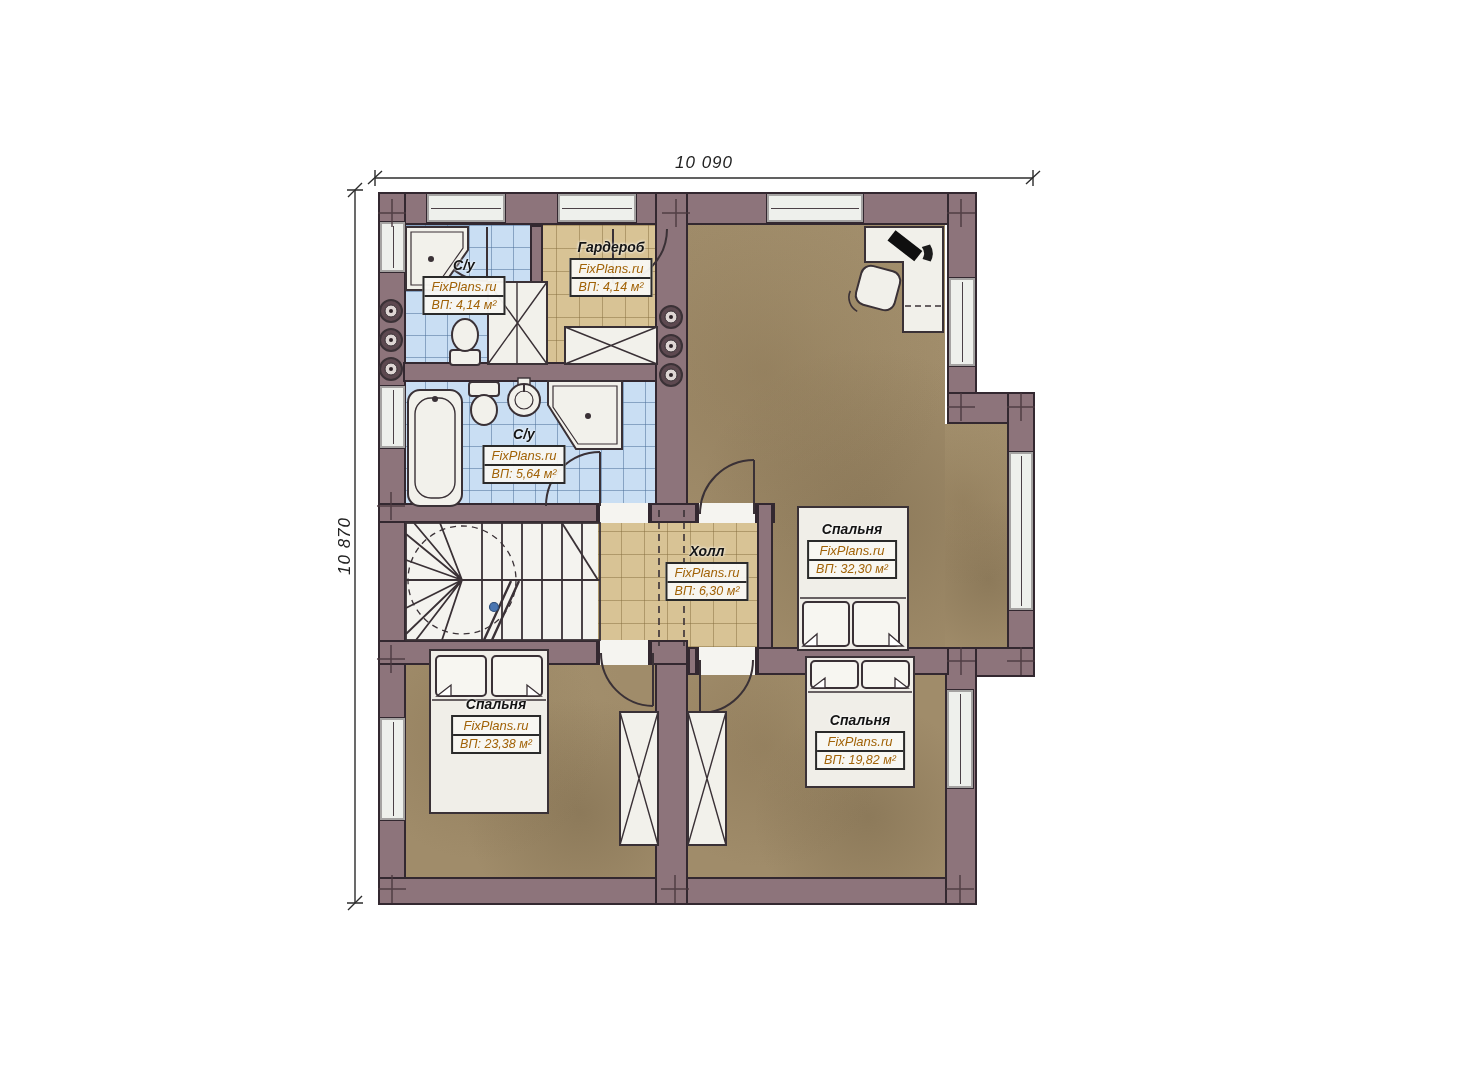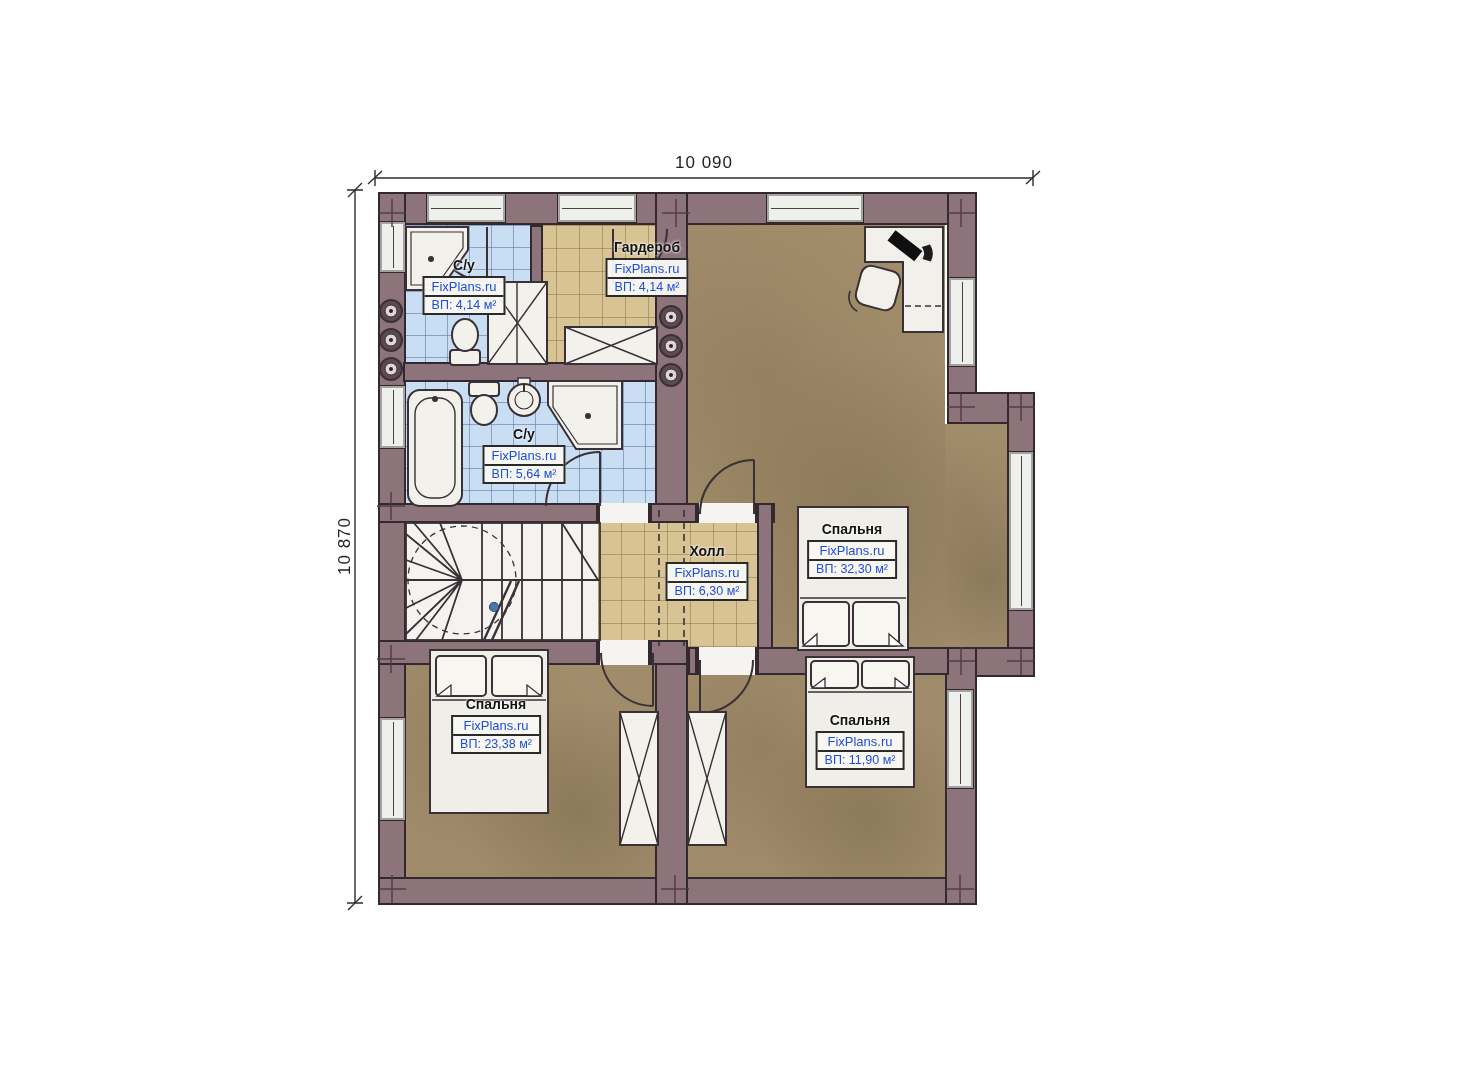--- a/index.html
+++ b/index.html
@@ -1,17 +1,17 @@
 <!DOCTYPE html>
 <html><head>
 <meta charset="utf-8">
 <style>
   html,body{margin:0;padding:0;background:#ffffff;}
   #stage{position:relative;width:1473px;height:1080px;background:#ffffff;overflow:hidden;
-         font-family:"Liberation Sans", sans-serif;color:#1a1a1a;}
+         font-family:"Liberation Sans", sans-serif;color:#1a1a1a;font-style:italic;}
   .abs{position:absolute;}
   
   .floor-wood{background-color:#a08c6a;
     background-image:radial-gradient(circle at 30% 35%, rgba(125,104,72,.35), transparent 55%),
                      radial-gradient(circle at 70% 70%, rgba(90,74,48,.28), transparent 50%),
                      radial-gradient(circle at 50% 20%, rgba(175,158,120,.25), transparent 45%);}
   .tile-blue{background-color:#c9def3;
     background-image:linear-gradient(rgba(80,115,155,.55) 1px, transparent 1px),
                      linear-gradient(90deg, rgba(80,115,155,.55) 1px, transparent 1px);
     background-size:22px 22px;}
@@ -25,21 +25,21 @@
   .sill{background:#f5f4f0;border-left:2px solid #332830;border-right:2px solid #332830;box-sizing:border-box;}
   .win{background:#eef0ec;border:2px solid #38303466;outline:1.5px solid #332830;box-sizing:border-box;}
   .win-h::before{content:"";position:absolute;left:2px;right:2px;top:50%;border-top:1.5px solid #4b4046;}
   .win-v::before{content:"";position:absolute;top:2px;bottom:2px;left:50%;border-left:1.5px solid #4b4046;}
   .win{position:absolute;}
   
   .room-label{position:absolute;transform:translateX(-50%);text-align:center;z-index:40;}
   .room-name{font-size:14px;font-weight:bold;color:#141414;white-space:nowrap;
              text-shadow:0 0 3px #ffffffcc,0 0 3px #ffffffcc;margin-bottom:3px;}
   .label-box{display:inline-block;background:rgba(248,247,243,.96);border:2px solid #2a2a2a;}
-  .label-row{padding:1px 7px;font-size:13px;white-space:nowrap;color:#1d4ed8;}
+  .label-row{padding:1px 7px;font-size:13px;white-space:nowrap;color:#a16207;}
   .label-row.area{border-top:2px solid #2a2a2a;font-size:12.5px;}
   
   .dim-text{position:absolute;font-size:17px;color:#222;letter-spacing:1px;z-index:41;}
   #lineart{position:absolute;left:0;top:0;z-index:30;pointer-events:none;}
   .layer-walls{z-index:20;}
   .layer-floor{z-index:10;}
 </style>
 </head>
 <body>
 
@@ -281,21 +281,21 @@
   <div class="dim-text" style="left:300px;top:536px;width:90px;text-align:center;transform:rotate(-90deg);">10 870</div>
 
   <div class="room-label" style="left:464px;top:257px;">
     <div class="room-name">С/у</div>
     <div class="label-box">
       <div class="label-row brand">FixPlans.ru</div>
       <div class="label-row area">ВП: 4,14 м²</div>
     </div>
   </div>
 
-  <div class="room-label" style="left:611px;top:239px;margin-left:36px;">
+  <div class="room-label" style="left:611px;top:239px;">
     <div class="room-name">Гардероб</div>
     <div class="label-box">
       <div class="label-row brand">FixPlans.ru</div>
       <div class="label-row area">ВП: 4,14 м²</div>
     </div>
   </div>
 
   <div class="room-label" style="left:524px;top:426px;">
     <div class="room-name">С/у</div>
     <div class="label-box">
@@ -325,17 +325,17 @@
     <div class="label-box">
       <div class="label-row brand">FixPlans.ru</div>
       <div class="label-row area">ВП: 23,38 м²</div>
     </div>
   </div>
 
   <div class="room-label" style="left:860px;top:712px;">
     <div class="room-name">Спальня</div>
     <div class="label-box">
       <div class="label-row brand">FixPlans.ru</div>
-      <div class="label-row area">ВП: 11,90 м²</div>
+      <div class="label-row area">ВП: 19,82 м²</div>
     </div>
   </div>
 
 </div>
 
 </body></html>

